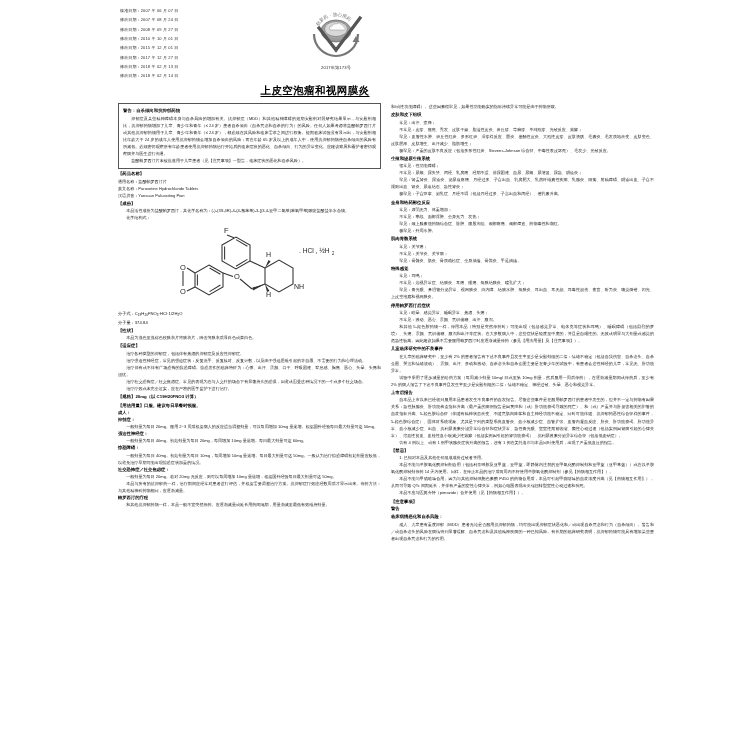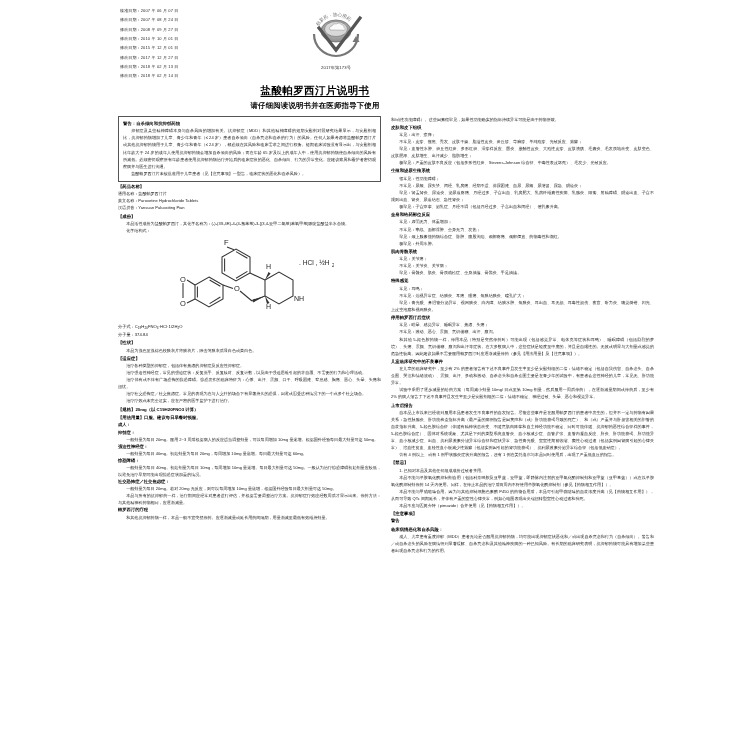--- a/index.html
+++ b/index.html
@@ -219,22 +219,21 @@
           <text font-size="4.6" fill="#6a6a6a" font-family="'Liberation Sans',sans-serif">
             <textPath href="#arcpath" startOffset="16%" id="sealRingText">创新药 · 放心用药</textPath>
           </text>
         </svg>
       </div>
       <div class="seal-number">2017年第173号</div>
     </div>
   </div>
 
   <div class="title-block">
-    <div class="doc-title">盐酸帕罗西汀片说明书</div>
-    <div class="doc-subtitle">请仔细阅读说明书并在医师指导下使用</div>
+    <div class="doc-title">上皮空泡瘤和视网膜炎</div>
   </div>
 
   <div class="columns">
 
     <div class="col col-left">
 
       <div class="warning-box">
         <div class="warning-title">警告：自杀倾向和抗抑郁药物</div>
         <div class="warning-body" id="warning-body">
             <p class="indent">抑郁症及某些精神障碍本身与自杀风险的增加有关。抗抑郁症（MDD）和其他精神障碍的短期安慰剂对照研究结果显示，与安慰剂相比，抗抑郁药物增加了儿童、青少年和青年（≤ 24 岁）患者自杀倾向（自杀意念和自杀的行为）的风险。任何人如果考虑将盐酸帕罗西汀片或其他抗抑郁药物用于儿童、青少年和青年（≤ 24 岁），都必须在其风险和临床需求之间进行权衡。短期临床试验没有显示出，与安慰剂相比年龄大于 24 岁的成年人使用抗抑郁药物会增加自杀倾向的风险；而在年龄 65 岁及以上的成年人中，使用抗抑郁药物使自杀倾向的风险有所减低。必须密切观察所有年龄患者使用抗抑郁药物治疗开始后的临床症状的恶化、自杀倾向、行为的异常变化。应建议家属和看护者密切观察病并与医生进行沟通。</p>

